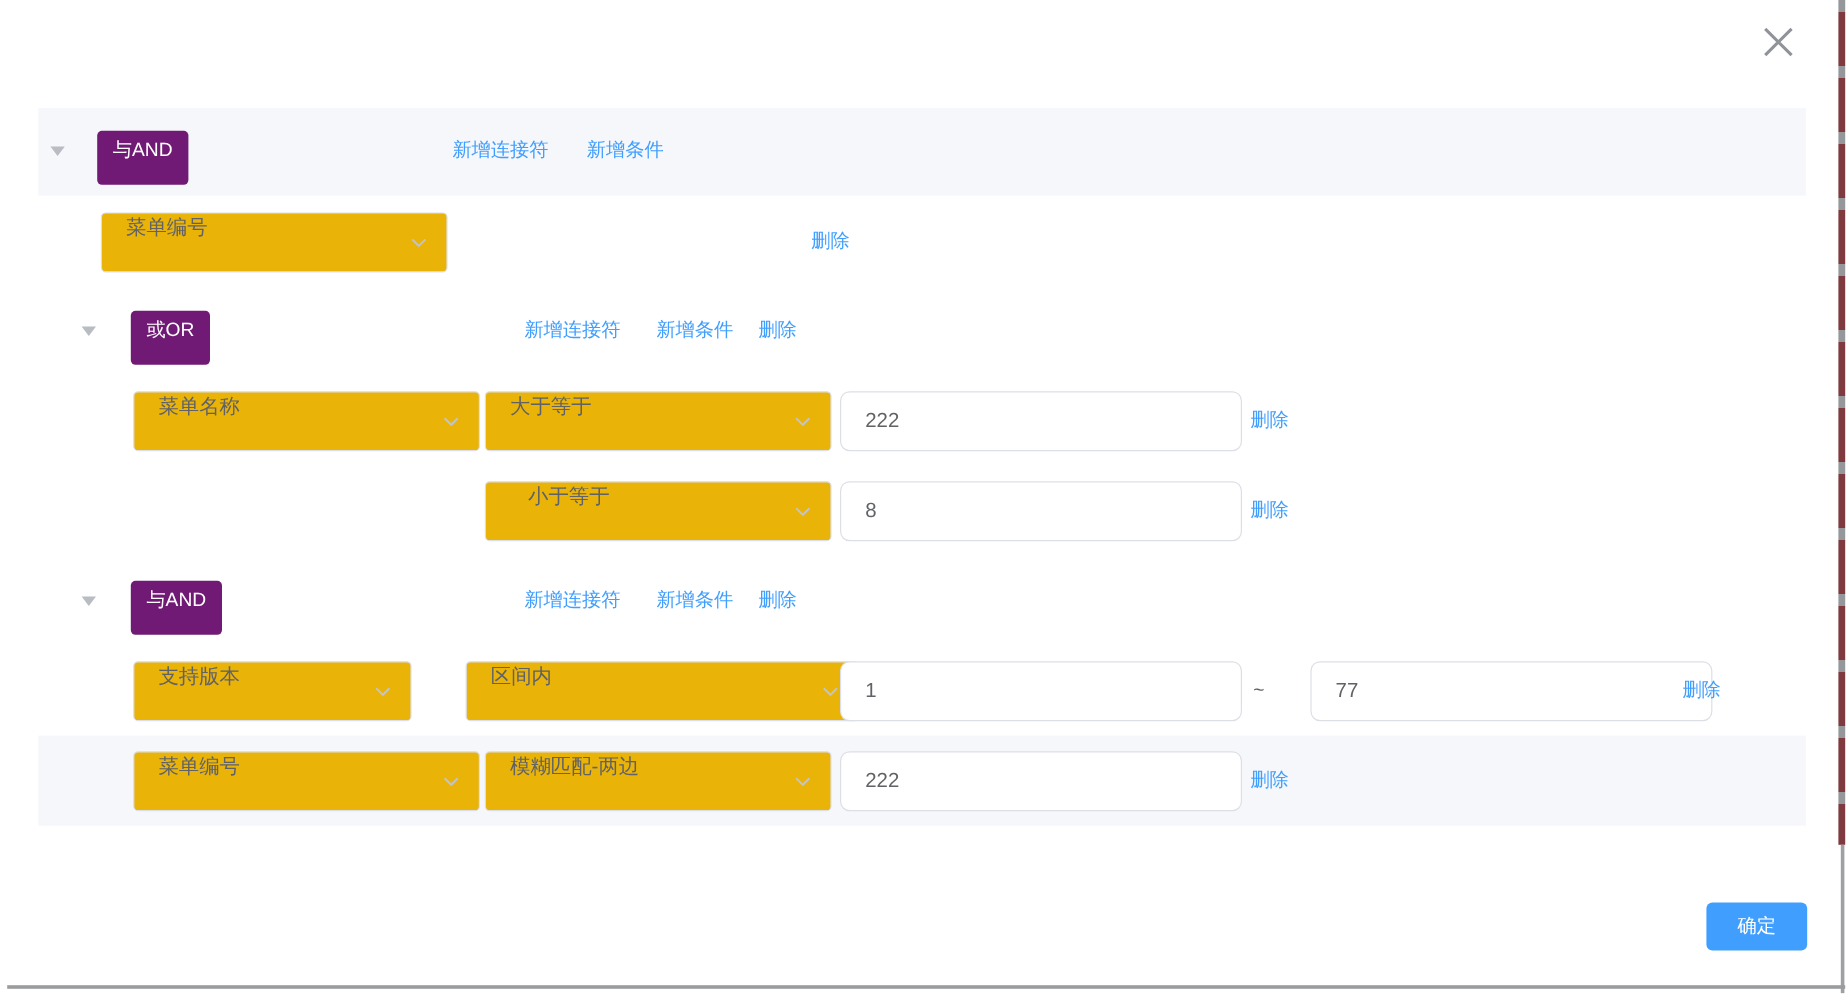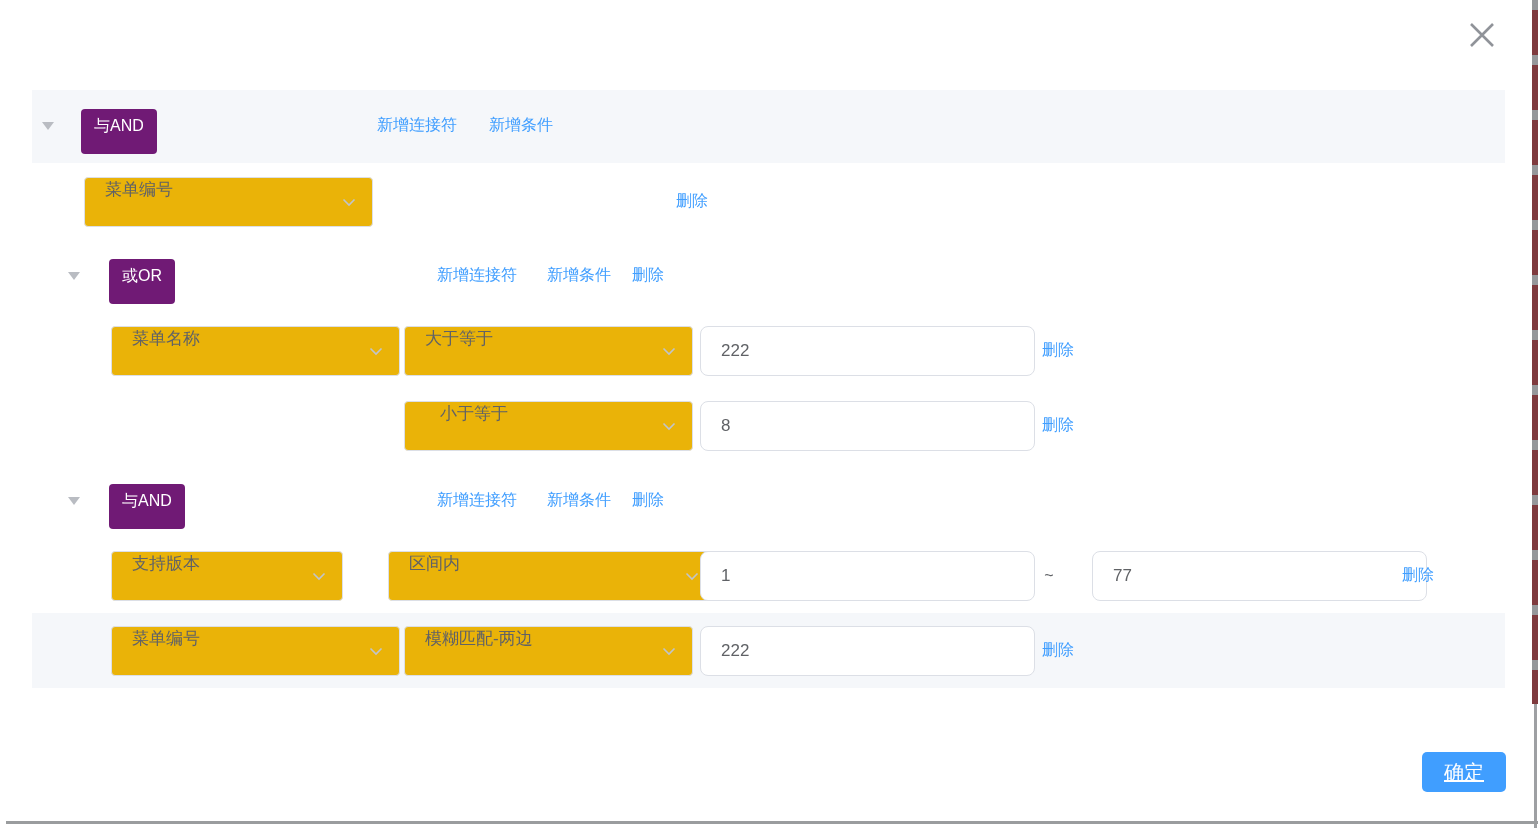--- a/index.html
+++ b/index.html
@@ -111,26 +111,25 @@
     justify-content: center;
   }
   .confirm-btn {
     position: absolute;
     left: 1422px;
     top: 752px;
     width: 84px;
     height: 40px;
     background: #409eff;
     color: #fff;
-    font-size: 20px;
+    font-size: 16px;
     border: none;
     border-radius: 5px;
     cursor: pointer;
     font-family: "Liberation Sans", "DejaVu Sans", sans-serif;
-    text-decoration: underline;
   }
   .edge-stripe {
     position: absolute;
     left: 1532px;
     top: 0;
     width: 6px;
     height: 704px;
     background: repeating-linear-gradient(180deg,
       #95979a 0px, #95979a 10px,
       #7e3a3e 10px, #7e3a3e 55px);

